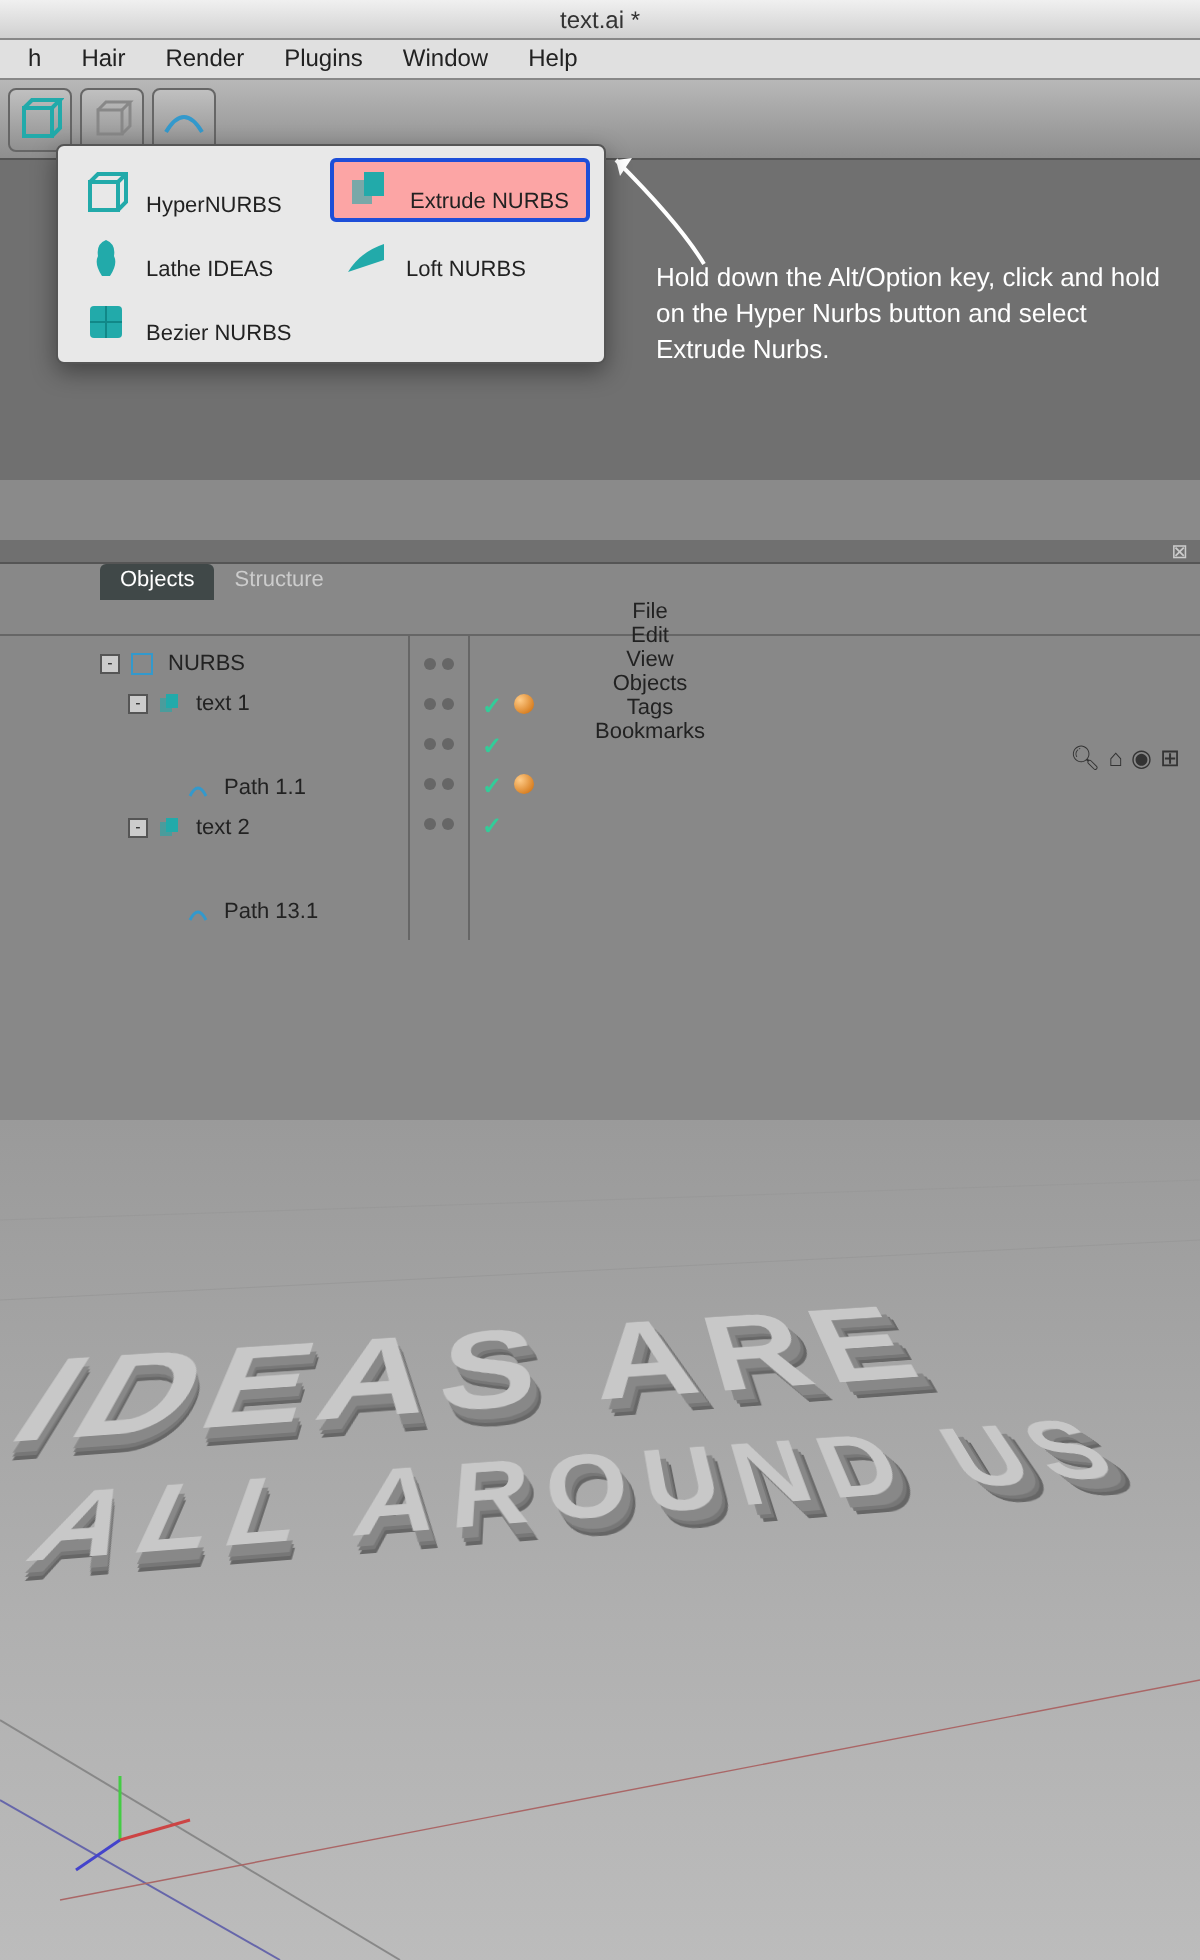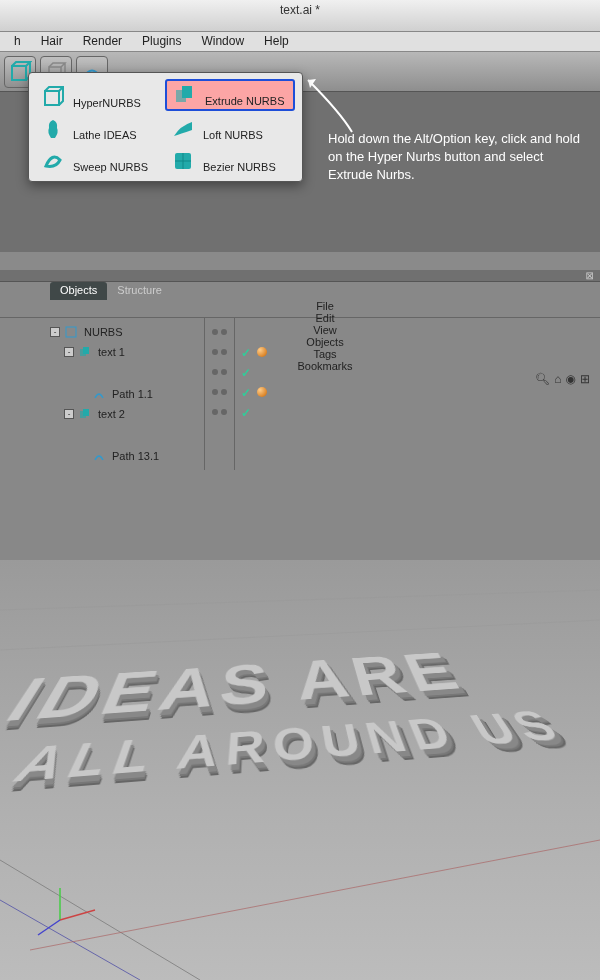--- a/index.html
+++ b/index.html
@@ -1,19 +1,19 @@
 <!DOCTYPE html>
 <html><head>
   <meta charset="utf-8">
   <style>
     * { margin: 0; padding: 0; box-sizing: border-box; font-family: Arial, sans-serif; }
     body { width: 600px; height: 980px; background: #8a8a8a; overflow: hidden; position: relative; }
     
     
-    .titlebar { height: 32px; background: linear-gradient(#f0f0f0, #d0d0d0); border-bottom: 1px solid #888; text-align: center; line-height: 20px; font-size: 12px; color: #333; }
+    .titlebar { height: 20px; background: linear-gradient(#f0f0f0, #d0d0d0); border-bottom: 1px solid #888; text-align: center; line-height: 20px; font-size: 12px; color: #333; }
     
     
     .menubar { height: 20px; background: #e0e0e0; border-bottom: 1px solid #888; display: flex; padding-left: 4px; }
     .menubar-item { padding: 2px 10px; font-size: 12px; color: #222; cursor: pointer; }
     
     
     .toolbar { height: 40px; background: linear-gradient(#b8b8b8, #8e8e8e); border-bottom: 1px solid #555; display: flex; align-items: center; padding: 4px; gap: 4px; }
     .tool-btn { width: 32px; height: 32px; background: linear-gradient(#c0c0c0, #909090); border: 1px solid #666; border-radius: 4px; display: flex; align-items: center; justify-content: center; }
     
     
@@ -144,28 +144,20 @@
       </span>
     <span>Lathe IDEAS</span>
   </div>
   <div class="nurbs-item">
     <span class="nurbs-icon">
         <svg width="22" height="22">
           <path d="M2 18 Q8 8 20 4 L20 12 Q8 16 2 18 Z" fill="#2aa"></path>
         </svg>
       </span>
     <span>Loft NURBS</span>
-  </div>
-  <div class="nurbs-item">
-    <span class="nurbs-icon">
-        <svg width="22" height="22">
-          <path d="M4 16 Q10 2 18 10 Q14 18 4 16 Z" fill="none" stroke="#2aa" stroke-width="3"></path>
-        </svg>
-      </span>
-    <span>Sweep NURBS</span>
   </div>
   <div class="nurbs-item">
     <span class="nurbs-icon">
         <svg width="22" height="22">
           <rect x="3" y="3" width="16" height="16" fill="#2aa" rx="2"></rect>
           <path d="M3 11 L19 11 M11 3 L11 19" stroke="#188" stroke-width="1"></path>
         </svg>
       </span>
     <span>Bezier NURBS</span>
   </div>

